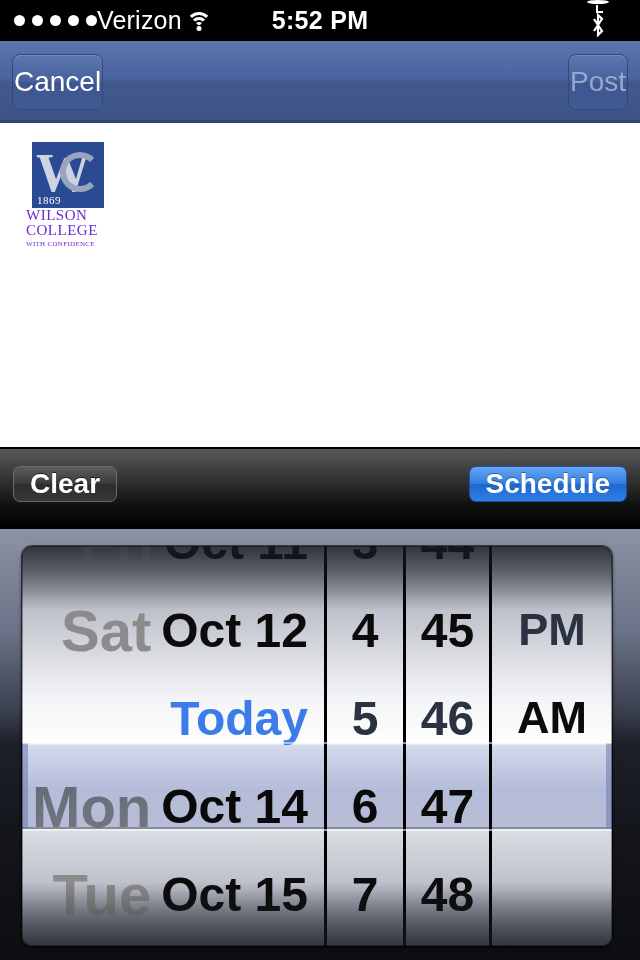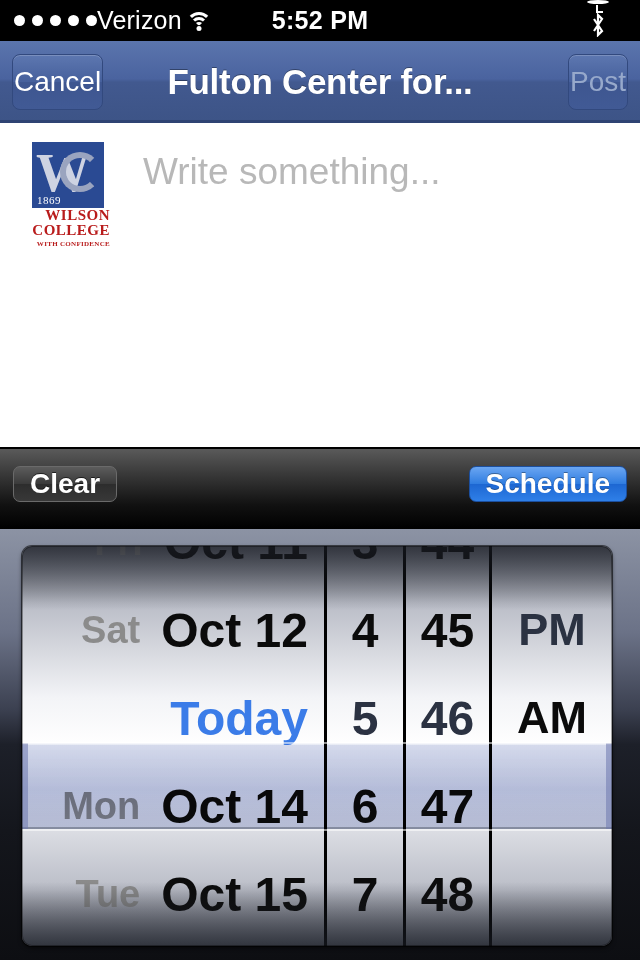--- a/index.html
+++ b/index.html
@@ -78,22 +78,22 @@
     font-family:"Liberation Serif", serif; font-weight:700;
   }
   .logo-mark .c{
     position:absolute; left:28px; top:10px; width:40px;height:40px;border:6px solid #9aa4bf;
     border-radius:50%; border-right-color:transparent;
   }
   .logo-mark .yr{
     position:absolute; left:5px; bottom:2px; color:#fff; font-size:11px; letter-spacing:.5px;
     font-family:"Liberation Serif", serif;
   }
-  .logo-txt{ width:84px; text-align:right; color:#b91c1c; font-family:"Liberation Serif", serif;
-    font-weight:700; line-height:1.02; }
+  .logo-txt{ width:84px; text-align:left; color:#6d28d9; font-family:"Liberation Serif", serif;
+    font-weight:400; line-height:1.02; }
   .logo-txt .l1,.logo-txt .l2{ font-size:15px; letter-spacing:.5px; }
   .logo-txt .l3{ font-size:7px; letter-spacing:.3px; margin-top:2px; }
 
   .placeholder{
     position:absolute; left:143px; top:28px; font-size:37px; color:#b8b8b8; font-weight:400;
   }
 
   
   .pick-toolbar{
     position:absolute; left:0; top:447px; width:640px; height:82px;
@@ -127,21 +127,21 @@
   }
   .col + .col{ border-left:3px solid #000; }
   .c-date{ flex:0 0 302px; }
   .c-hour{ flex:0 0 79px; }
   .c-min { flex:0 0 86px; }
   .c-ap  { flex:1 1 auto; }
 
   .cell{ height:88px; display:flex; align-items:center; justify-content:flex-end;
     font-size:48px; font-weight:700; color:#0b0b0b; padding-right:14px; white-space:nowrap; }
   .c-date .cell{ justify-content:flex-end; padding-right:16px; }
-  .c-date .cell .dow{ color:#8b8b8b; margin-right:21px; font-size:38px; }
+  .c-date .cell .dow{ color:#8b8b8b; margin-right:10px; font-size:58px; }
   .c-hour .cell,.c-min .cell{ justify-content:center; padding-right:0; }
   .c-ap .cell{ justify-content:center; padding-right:0; font-size:45px; }
   .cell.sel{ color:#3b7ce8; }
   .c-hour .cell.sel,.c-min .cell.sel,.c-ap .cell.sel{ color:#2b3242; }
 
   
   .col .rows{ position:absolute; left:0; top:-48px; width:100%; }
 
   
   .sel-band{
@@ -192,38 +192,36 @@
       <span class="sb-pct">100%</span>
       <span class="ic-batt">
           <i></i>
         </span>
       <span class="ic-bolt">⚡</span>
     </div>
   </div>
 
   <div class="navbar">
     <div class="nav-btn" id="cancel-btn">Cancel</div>
-    <div class="nav-title">Fulton Center for...</div>
     <div class="nav-btn" id="post-btn">Post</div>
   </div>
 
   <div class="composer">
     <div class="avatar">
       <div class="logo-mark">
         <span class="w">W</span>
         <span class="c"></span>
         <span class="yr">1869</span>
       </div>
       <div class="logo-txt">
         <div class="l1">WILSON</div>
         <div class="l2">COLLEGE</div>
         <div class="l3">WITH CONFIDENCE</div>
       </div>
     </div>
-    <div class="placeholder">Write something...</div>
   </div>
 
   <div class="pick-toolbar">
     <div class="tb-btn" id="clear-btn">Clear</div>
     <div class="tb-btn" id="schedule-btn">Schedule</div>
   </div>
 
   <div class="picker-wrap">
     <div class="picker">
 

